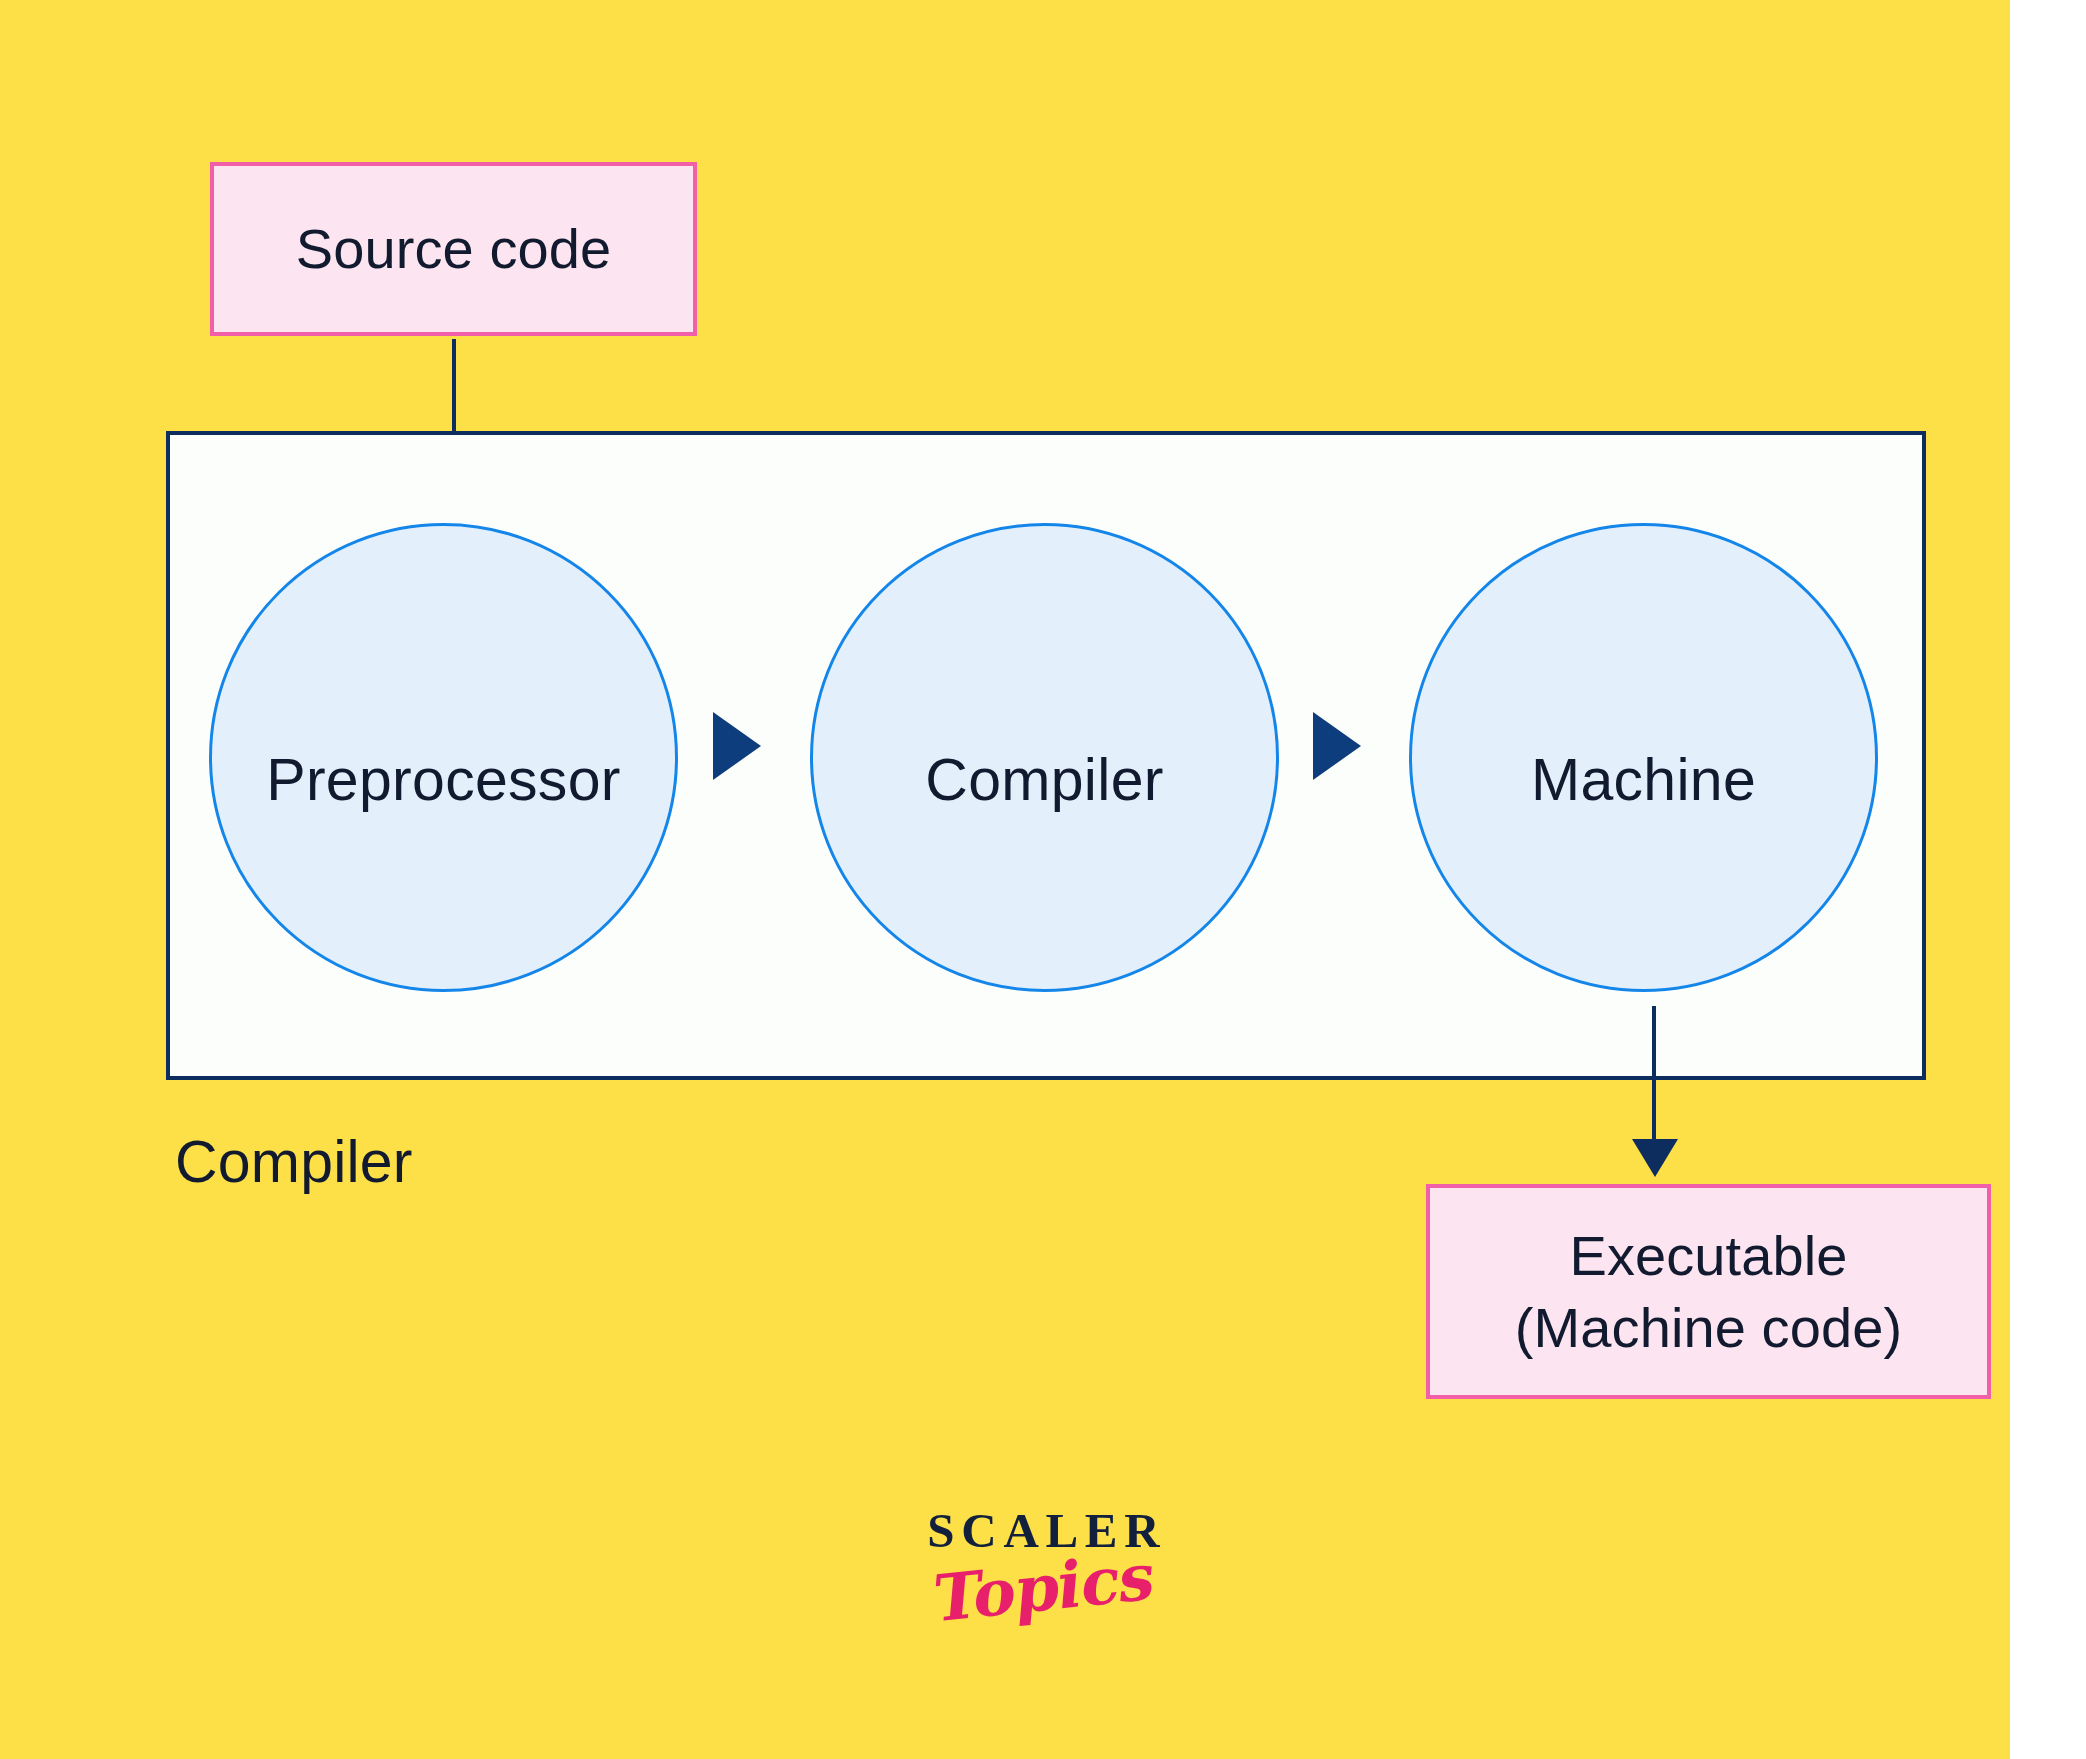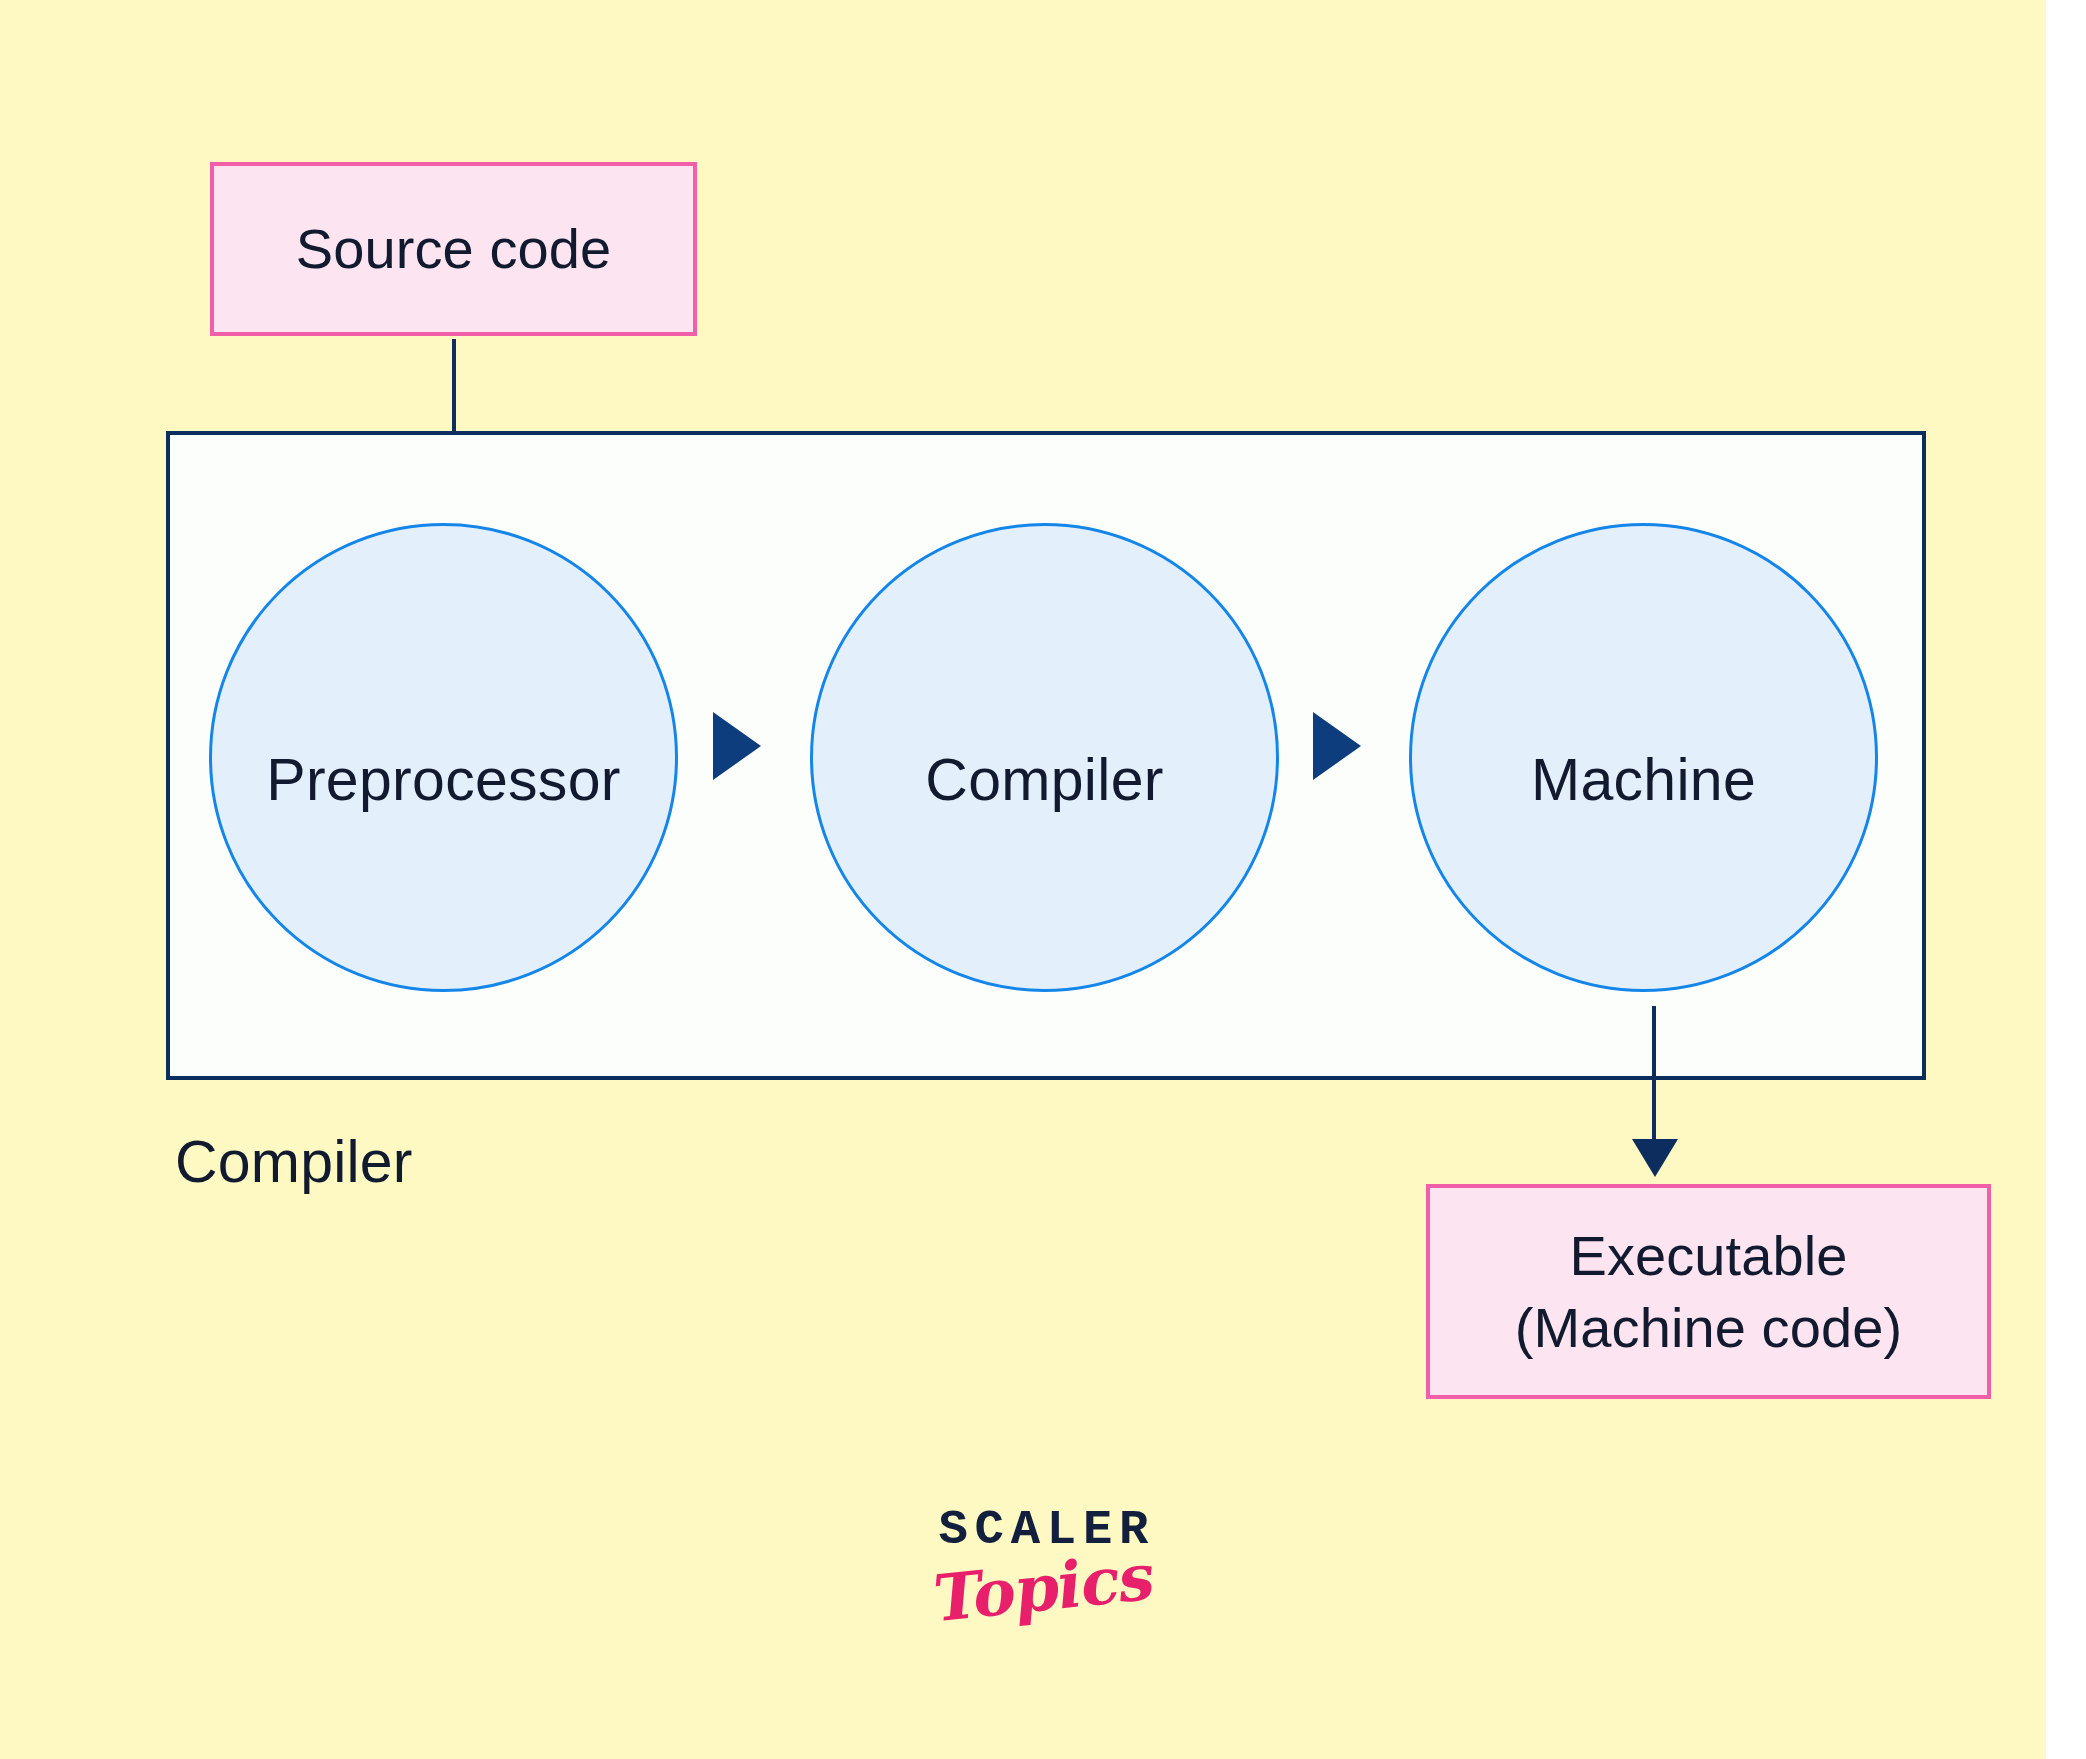--- a/index.html
+++ b/index.html
@@ -7,23 +7,22 @@
     padding: 0;
     background: #ffffff;
   }
   body {
     font-family: "Liberation Sans", sans-serif;
   }
   #stage {
     position: relative;
     width: 2010px;
     height: 1759px;
-    background: #fef9c3;
+    background: #fde047;
     overflow: hidden;
-    padding-left: 36px;
   }
 
   
   .pink-box {
     position: absolute;
     background: #fce4f0;
     border: 4.9px solid #f05fa8;
     box-sizing: border-box;
     display: flex;
     align-items: center;
@@ -138,21 +137,21 @@
     text-align: center;
     line-height: 1;
   }
   #brand-scaler {
     display: block;
     color: #12203d;
     font-size: 49px;
     font-weight: 700;
     letter-spacing: 6.7px;
     text-indent: 6.7px;
-    font-family: Liberation Mono, monospace;
+    font-family: Liberation Serif, serif;
   }
   #brand-topics {
     display: block;
     margin-top: 1.2px;
     color: #e8206c;
     font-size: 64px;
     font-style: italic;
     font-weight: 700;
     letter-spacing: -1.2px;
     font-family: "DejaVu Serif", serif;

